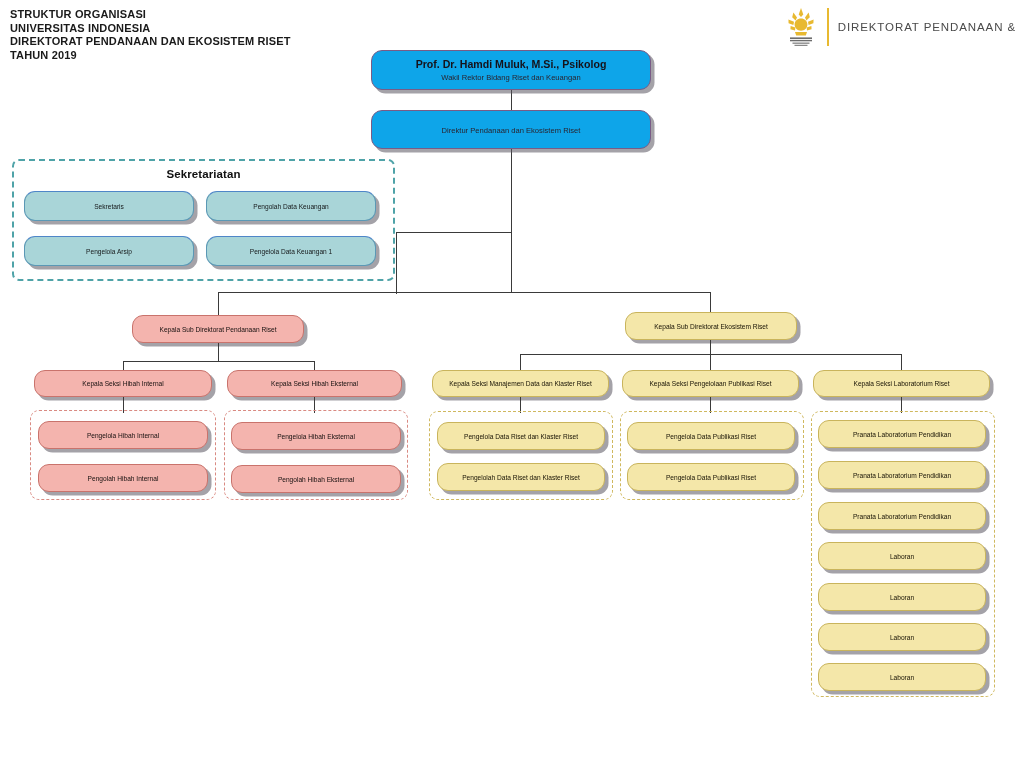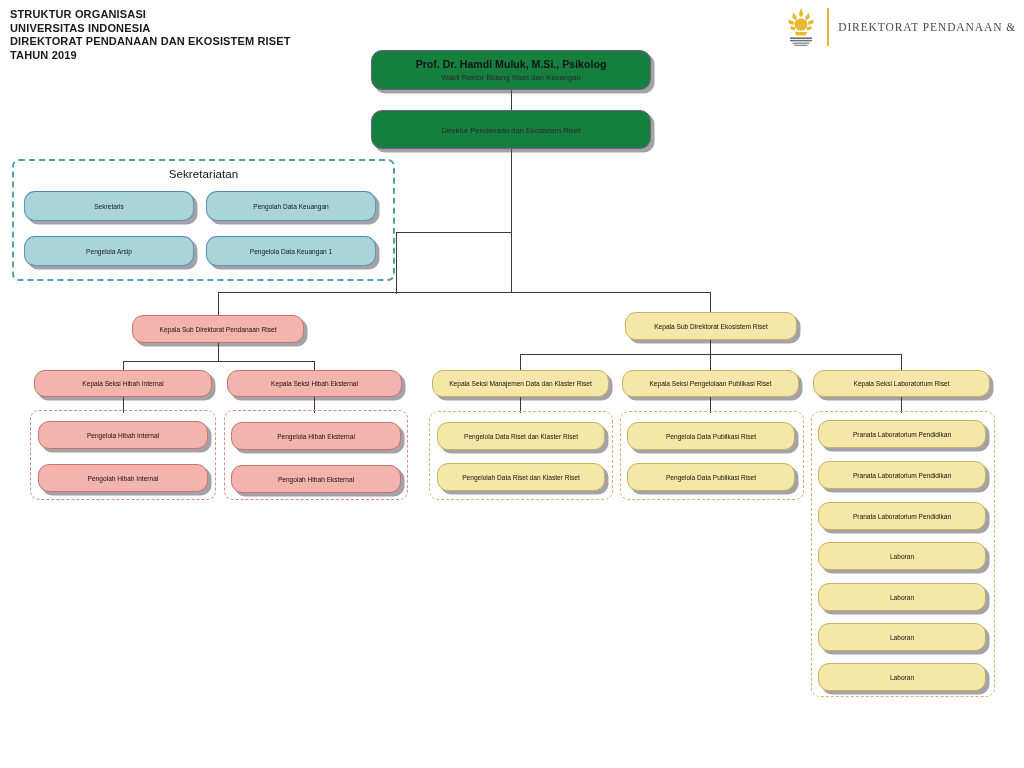--- a/index.html
+++ b/index.html
@@ -20,21 +20,21 @@
 
   
   .logo-wrap {
     position: absolute; right: 8px; top: 6px;
     display: flex; align-items: center; gap: 9px;
   }
   .makara { width: 34px; height: 42px; display: block; }
   .logo-divider { width: 2px; height: 38px; background: #e8b930; }
   .logo-text { display: flex; flex-direction: column; justify-content: center; }
   .logo-l1 {
-    font-family: Liberation Serif, serif;
+    font-family: Liberation Sans, sans-serif;
     font-size: 11.5px; color: #4a4a4a; letter-spacing: 0.9px; line-height: 13px;
   }
   .logo-l2 {
     font-family: "Liberation Serif", serif;
     font-size: 18px; color: #2b2b2b; letter-spacing: 0.6px; line-height: 20px;
   }
 
   
   .ln { position: absolute; background: #3a3a3a; }
   .ln.v { width: 1.4px; }
@@ -48,21 +48,21 @@
     text-align: center;
     border-radius: 11px;
     box-shadow: 3.5px 3.5px 0 rgba(90,86,96,0.55);
     padding: 2px 7px;
   }
   .node .nm { display: block; width: 100%; }
   .node .sub { display: block; width: 100%; }
 
   
   .purple {
-    background: #15803d;
+    background: #0ea5e9;
     border: 1.6px solid #7a5c86;
   }
   .purple .nm { font-size: 10.6px; font-weight: bold; color: #16121a; line-height: 13px; }
   .purple .sub { font-size: 7.6px; color: #2a2430; line-height: 11px; margin-top: 1px; }
 
   
   .teal {
     background: #a9d5d8;
     border: 1.3px solid #5b98b5;
     border-top-color: #4f86c8;
@@ -84,21 +84,21 @@
   .yellow .nm { font-size: 6.6px; color: #171204; line-height: 9px; }
 
   
   .group { position: absolute; border-radius: 9px; background: transparent; }
   .group.teal-g   { border: 2.1px dashed #4fa3a8; border-radius: 7px; }
   .group.pink-g   { border: 1.7px dashed #d98a82; }
   .group.yellow-g { border: 1.7px dashed #cfb85e; }
 
   .group-title {
     position: absolute; width: 100%; text-align: center;
-    font-size: 11.5px; font-weight: normal; color: #111111; letter-spacing: 0.1px;
+    font-size: 11.5px; font-weight: bold; color: #111111; letter-spacing: 0.1px;
   }
 </style>
 </head>
 <body>
 
 <div id="stage">
 
   <div class="title-block">
     <div>STRUKTUR ORGANISASI</div>
     <div>UNIVERSITAS INDONESIA</div>

